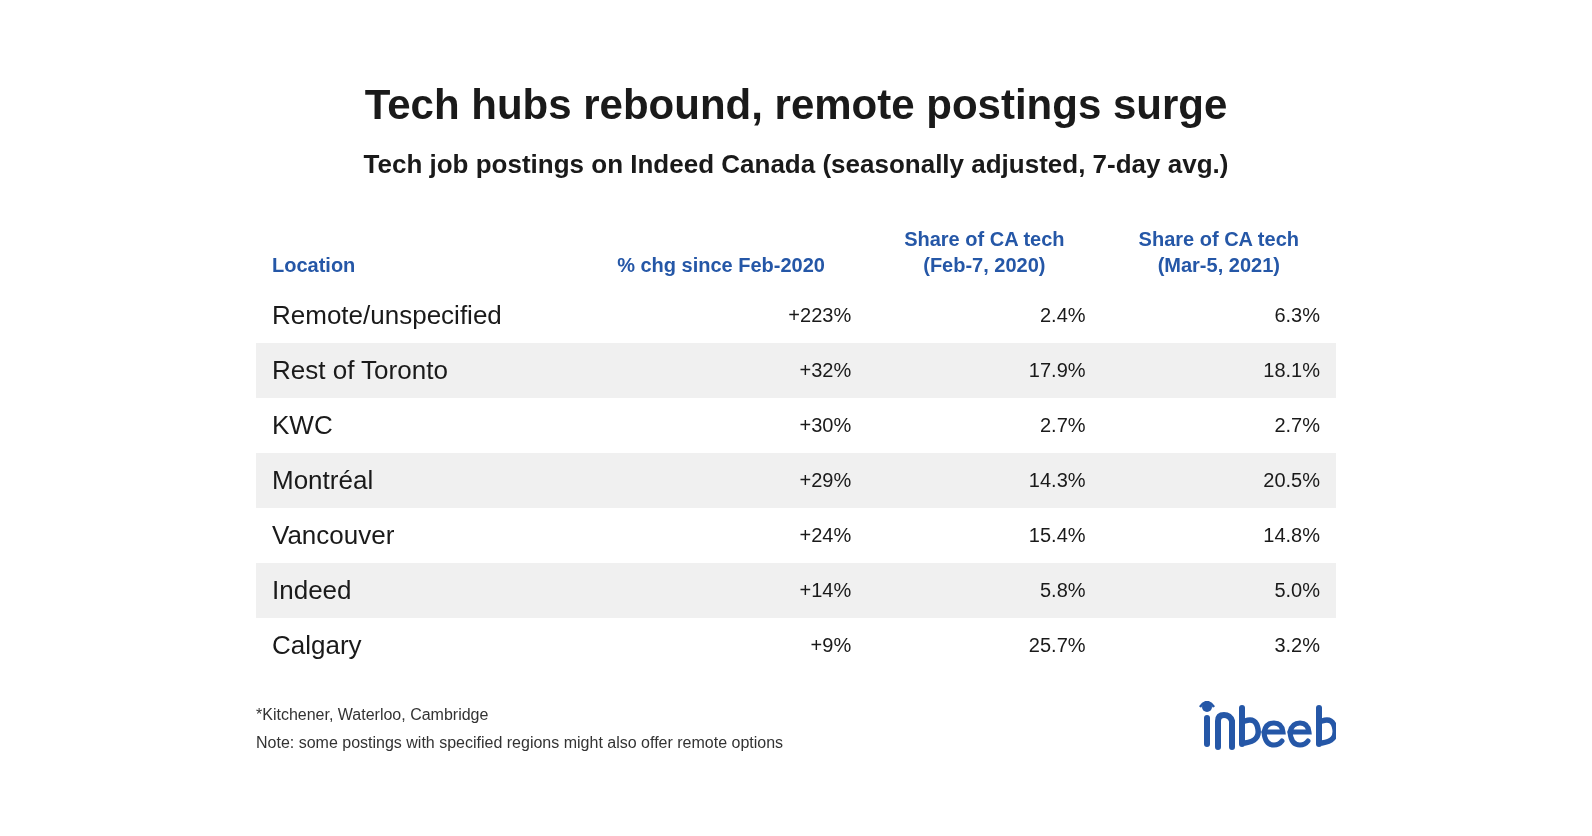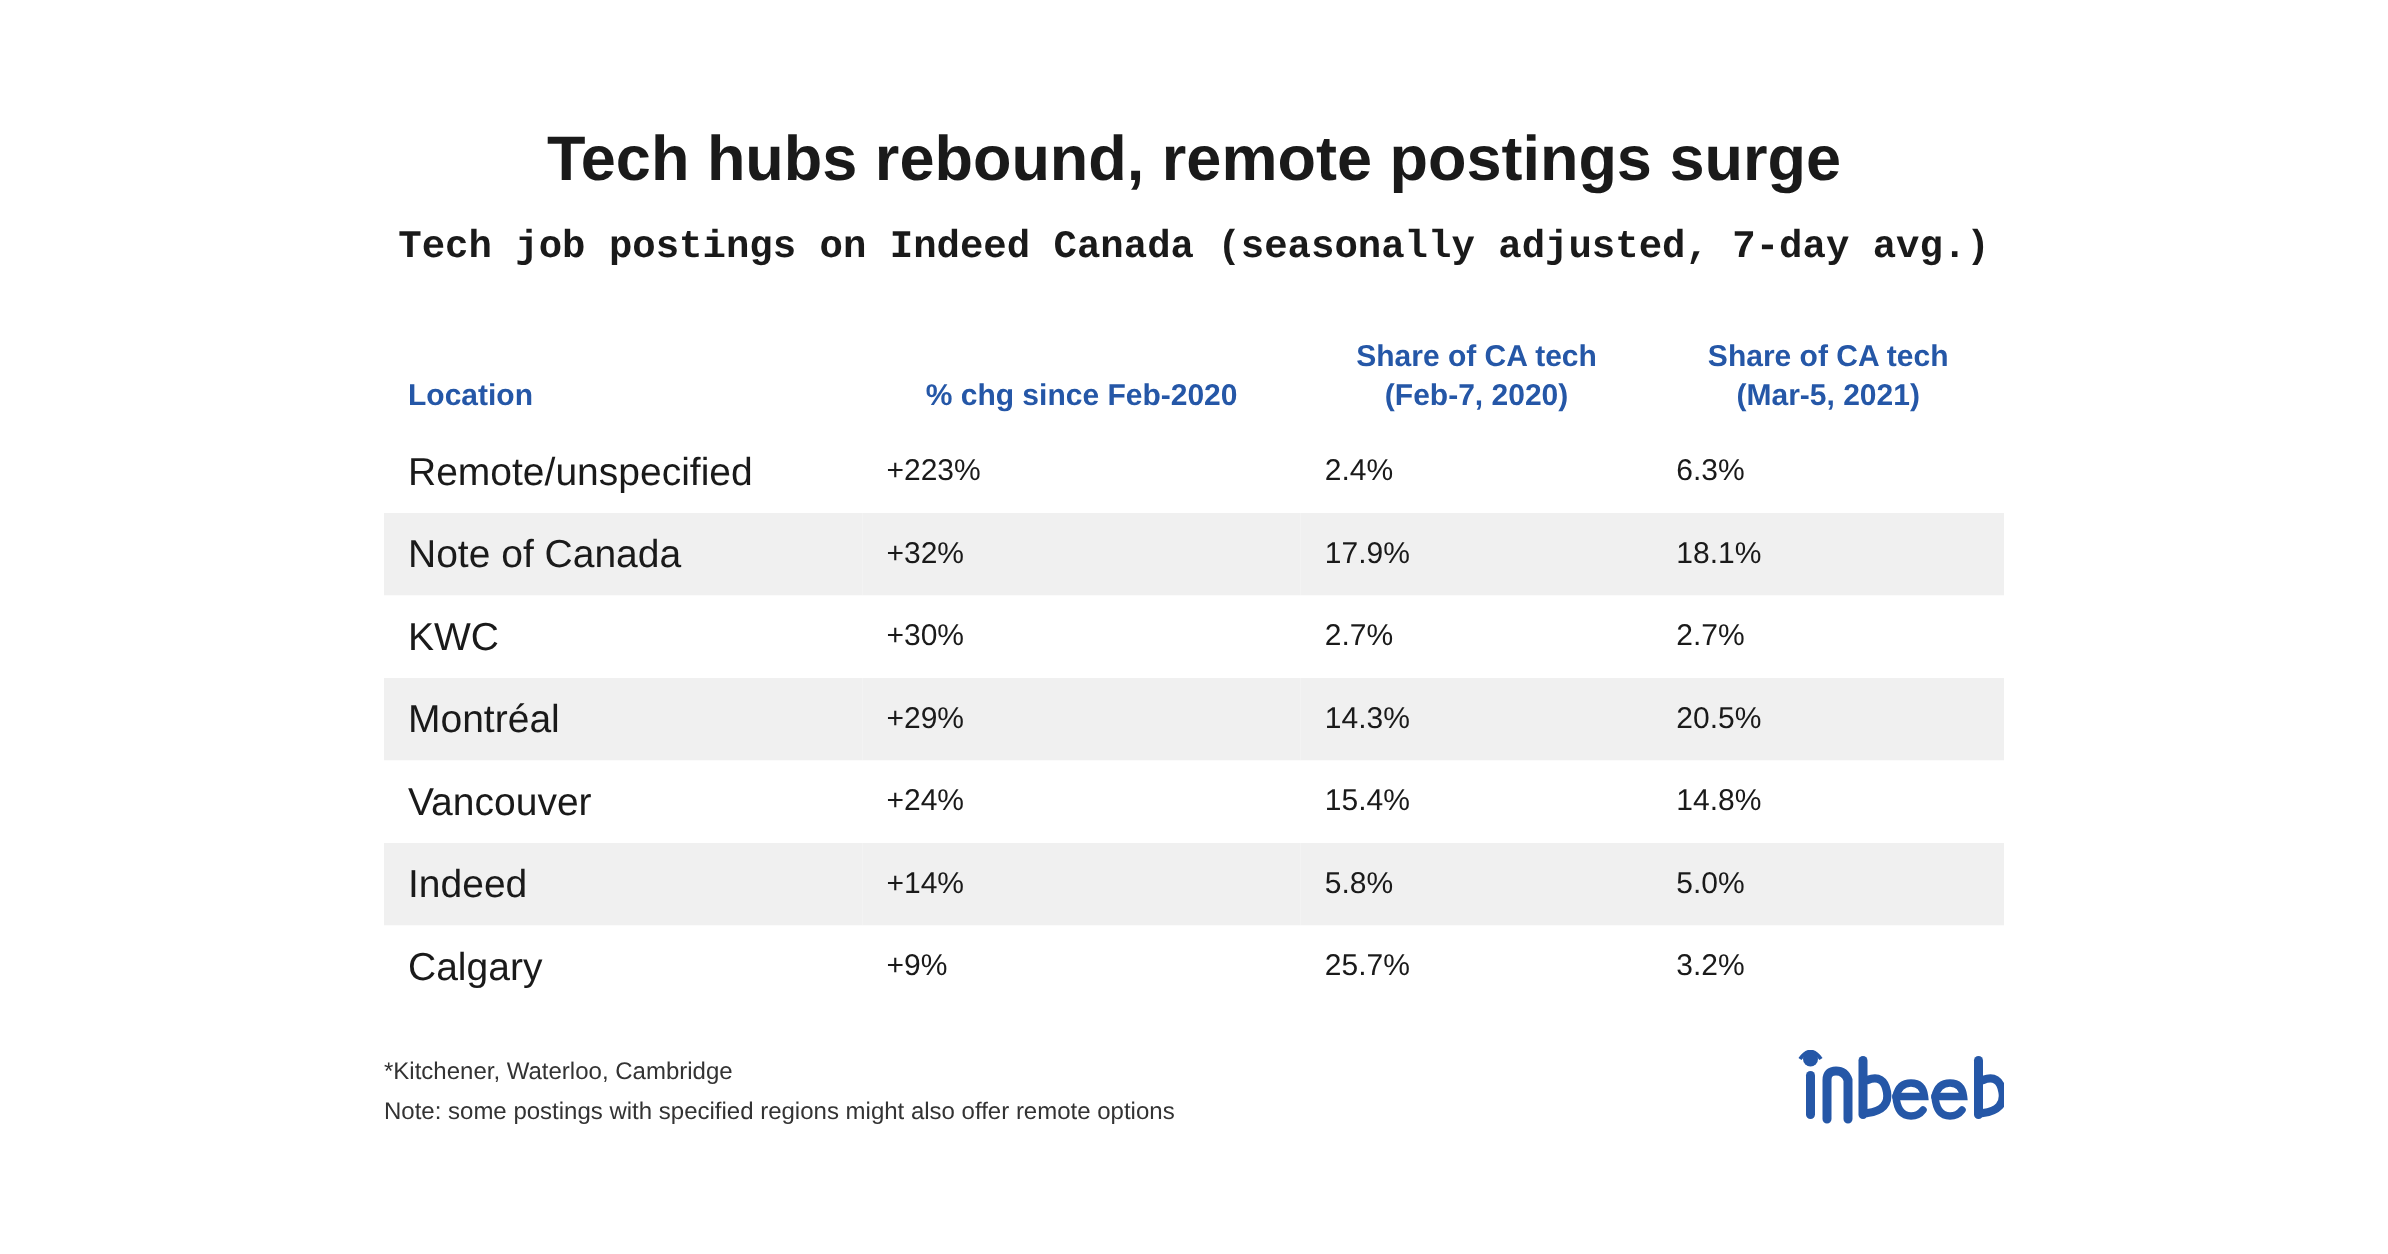--- a/index.html
+++ b/index.html
@@ -31,21 +31,20 @@
       margin-bottom: 18px;
       line-height: 1.2;
     }
 
     .sub-title {
       font-size: 26px;
       font-weight: 700;
       color: #1a1a1a;
       text-align: center;
       margin-bottom: 36px;
-      font-family: Liberation Mono, monospace;
     }
 
     .data-table {
       width: 100%;
       border-collapse: collapse;
       font-size: 20px;
     }
 
     .data-table thead tr th {
       padding: 10px 16px;
@@ -70,21 +69,21 @@
       background-color: #f0f0f0;
     }
 
     .data-table tbody tr:nth-child(odd) {
       background-color: #ffffff;
     }
 
     .data-table tbody tr td {
       padding: 12px 16px;
       color: #1a1a1a;
-      text-align: left;
+      text-align: right;
       font-size: 20px;
     }
 
     .data-table tbody tr td:first-child {
       text-align: left;
       font-size: 26px;
     }
 
     .footer {
       margin-top: 28px;
@@ -130,21 +129,21 @@
       </tr>
     </thead>
     <tbody id="table-body">
     <tr>
           <td>Remote/unspecified</td>
           <td>+223%</td>
           <td>2.4%</td>
           <td>6.3%</td>
         </tr>
         <tr>
-          <td>Note of Canada</td>
+          <td>Rest of Toronto</td>
           <td>+32%</td>
           <td>17.9%</td>
           <td>18.1%</td>
         </tr>
         <tr>
           <td>KWC</td>
           <td>+30%</td>
           <td>2.7%</td>
           <td>2.7%</td>
         </tr>

